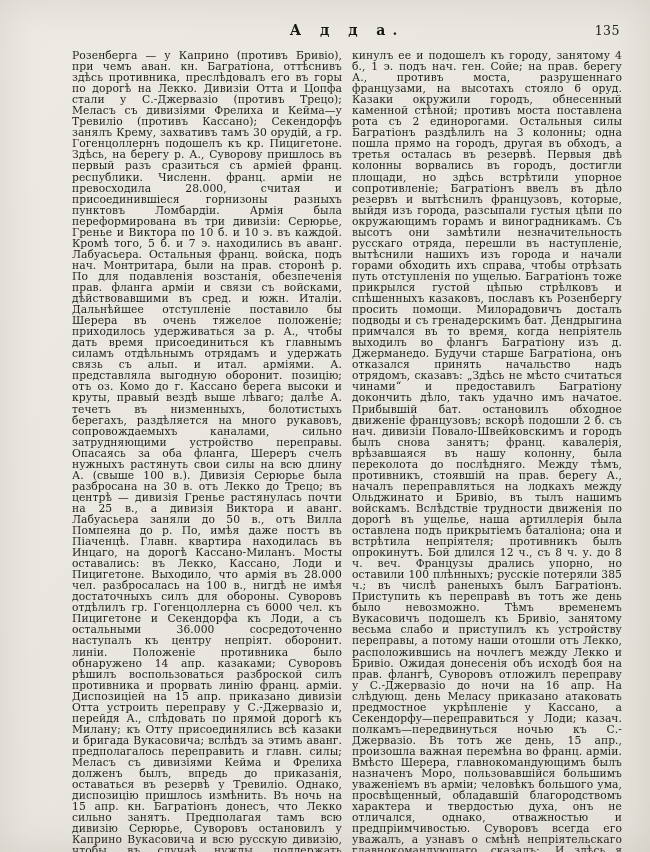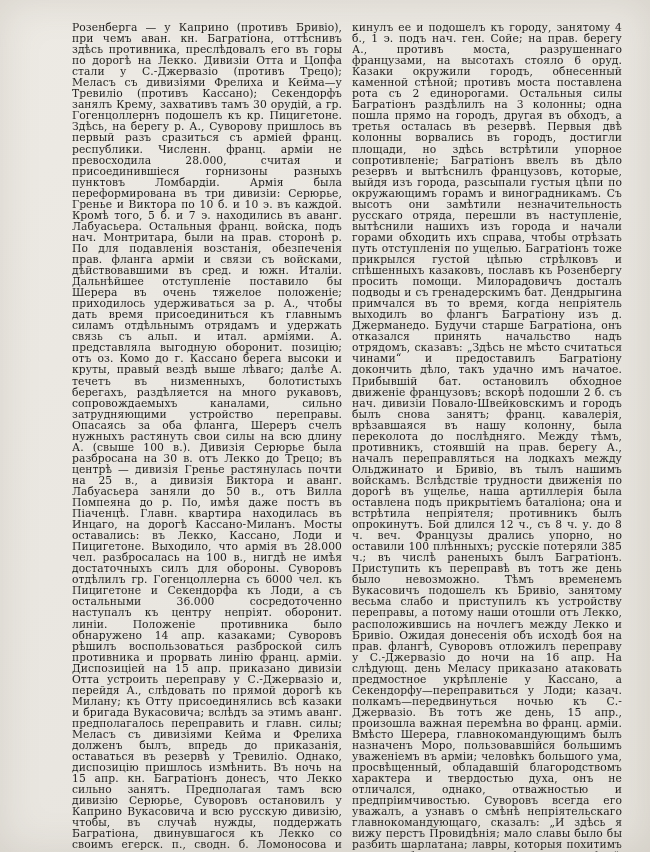--- a/index.html
+++ b/index.html
@@ -69,17 +69,21 @@
     position: absolute;
     inset: 0;
     pointer-events: none;
     box-shadow: inset 0 0 40px rgba(120,110,95,0.18);
   }
 </style>
 </head>
 <body>
 
 <div class="page">
+  <div class="header">
+    <div class="title">А д д а.</div>
+    <div class="page-num">135</div>
+  </div>
   <div class="columns">
     <div class="col">Розенберга — у Каприно (противъ Бривіо), при чемъ аван. кн. Багратіона, оттѣснивъ здѣсь противника, преслѣдовалъ его въ горы по дорогѣ на Лекко. Дивизіи Отта и Цопфа стали у С.-Джервазіо (противъ Трецо); Меласъ съ дивизіями Фрелиха и Кейма—у Тревиліо (противъ Кассано); Секендорфъ занялъ Крему, захвативъ тамъ 30 орудій, а гр. Гогенцоллернъ подошелъ къ кр. Пицигетоне. Здѣсь, на берегу р. А., Суворову пришлось въ первый разъ сразиться съ арміей франц. республики. Численн. франц. арміи не превосходила 28.000, считая и присоединившіеся горнизоны разныхъ пунктовъ Ломбардіи. Армія была переформирована въ три дивизіи: Серюрье, Гренье и Виктора по 10 б. и 10 э. въ каждой. Кромѣ того, 5 б. и 7 э. находились въ аванг. Лабуасьера. Остальныя франц. войска, подъ нач. Монтритара, были на прав. сторонѣ р. По для подавленія возстанія, обезпеченія прав. фланга арміи и связи съ войсками, дѣйствовавшими въ сред. и южн. Италіи. Дальнѣйшее отступленіе поставило бы Шерера въ очень тяжелое положеніе; приходилось удерживаться за р. А., чтобы дать время присоединиться къ главнымъ силамъ отдѣльнымъ отрядамъ и удержать связь съ альп. и итал. арміями. А. представляла выгодную оборонит. позицію; отъ оз. Комо до г. Кассано берега высоки и круты, правый вездѣ выше лѣваго; далѣе А. течетъ въ низменныхъ, болотистыхъ берегахъ, раздѣляется на много рукавовъ, сопровождаемыхъ каналами, сильно затрудняющими устройство переправы. Опасаясь за оба фланга, Шереръ счелъ нужныхъ растянуть свои силы на всю длину А. (свыше 100 в.). Дивизія Серюрье была разбросана на 30 в. отъ Лекко до Трецо; въ центрѣ — дивизія Гренье растянулась почти на 25 в., а дивизія Виктора и аванг. Лабуасьера заняли до 50 в., отъ Вилла Помпеяна до р. По, имѣя даже постъ въ Піаченцѣ. Главн. квартира находилась въ Инцаго, на дорогѣ Кассано-Миланъ. Мосты оставались: въ Лекко, Кассано, Лоди и Пицигетоне. Выходило, что армія въ 28.000 чел. разбросалась на 100 в., нигдѣ не имѣя достаточныхъ силъ для обороны. Суворовъ отдѣлилъ гр. Гогенцоллерна съ 6000 чел. къ Пицигетоне и Секендорфа къ Лоди, а съ остальными 36.000 сосредоточенно наступалъ къ центру непріят. оборонит. линіи. Положеніе противника было обнаружено 14 апр. казаками; Суворовъ рѣшилъ воспользоваться разброской силъ противника и прорвать линію франц. арміи. Диспозиціей на 15 апр. приказано дивизіи Отта устроить переправу у С.-Джервазіо и, перейдя А., слѣдовать по прямой дорогѣ къ Милану; къ Отту присоединялись всѣ казаки и бригада Вукасовича; вслѣдъ за этимъ аванг. предполагалось переправить и главн. силы; Меласъ съ дивизіями Кейма и Фрелиха долженъ былъ, впредь до приказанія, оставаться въ резервѣ у Тревиліо. Однако, диспозицію пришлось измѣнить. Въ ночь на 15 апр. кн. Багратіонъ донесъ, что Лекко сильно занятъ. Предполагая тамъ всю дивизію Серюрье, Суворовъ остановилъ у Каприно Вукасовича и всю русскую дивизію, чтобы, въ случаѣ нужды, поддержать Багратіона, двинувшагося къ Лекко со своимъ егерск. п., сводн. б. Ломоносова и казач. пп.: Денисова, Молчанова и Грекова. 15 апр. Багратіонъ, слѣдуя горнымъ ущельемъ, въ 8 ч. у. встрѣтилъ вер. за двѣ отъ Лекко небольшую передовую часть противника, опро-</div>
     <div class="col">кинулъ ее и подошелъ къ городу, занятому 4 б., 1 э. подъ нач. ген. Сойе; на прав. берегу А., противъ моста, разрушеннаго французами, на высотахъ стояло 6 оруд. Казаки окружили городъ, обнесенный каменной стѣной; противъ моста поставлена рота съ 2 единорогами. Остальныя силы Багратіонъ раздѣлилъ на 3 колонны; одна пошла прямо на городъ, другая въ обходъ, а третья осталась въ резервѣ. Первыя двѣ колонны ворвались въ городъ, достигли площади, но здѣсь встрѣтили упорное сопротивленіе; Багратіонъ ввелъ въ дѣло резервъ и вытѣснилъ французовъ, которые, выйдя изъ города, разсыпали густыя цѣпи по окружающимъ горамъ и виноградникамъ. Съ высотъ они замѣтили незначительность русскаго отряда, перешли въ наступленіе, вытѣснили нашихъ изъ города и начали горами обходить ихъ справа, чтобы отрѣзать путь отступленія по ущелью. Багратіонъ тоже прикрылся густой цѣпью стрѣлковъ и спѣшенныхъ казаковъ, пославъ къ Розенбергу просить помощи. Милорадовичъ досталъ подводы и съ гренадерскимъ бат. Дендрыгина примчался въ то время, когда непріятель выходилъ во флангъ Багратіону изъ д. Джерманедо. Будучи старше Багратіона, онъ отказался принять начальство надъ отрядомъ, сказавъ: „Здѣсь не мѣсто считаться чинами“ и предоставилъ Багратіону докончить дѣло, такъ удачно имъ начатое. Прибывшій бат. остановилъ обходное движеніе французовъ; вскорѣ подошли 2 б. съ нач. дивизіи Повало-Швейковскимъ и городъ былъ снова занятъ; франц. кавалерія, врѣзавшаяся въ нашу колонну, была переколота до послѣдняго. Между тѣмъ, противникъ, стоявшій на прав. берегу А., началъ переправляться на лодкахъ между Ольджинато и Бривіо, въ тылъ нашимъ войскамъ. Вслѣдствіе трудности движенія по дорогѣ въ ущелье, наша артиллерія была оставлена подъ прикрытіемъ баталіона; она и встрѣтила непріятеля; противникъ былъ опрокинутъ. Бой длился 12 ч., съ 8 ч. у. до 8 ч. веч. Французы дрались упорно, но оставили 100 плѣнныхъ; русскіе потеряли 385 ч.; въ числѣ раненыхъ былъ Багратіонъ. Приступить къ переправѣ въ тотъ же день было невозможно. Тѣмъ временемъ Вукасовичъ подошелъ къ Бривіо, занятому весьма слабо и приступилъ къ устройству переправы, а потому наши отошли отъ Лекко, расположившись на ночлегъ между Лекко и Бривіо. Ожидая донесенія объ исходѣ боя на прав. флангѣ, Суворовъ отложилъ переправу у С.-Джервазіо до ночи на 16 апр. На слѣдующ. день Меласу приказано атаковать предмостное укрѣпленіе у Кассано, а Секендорфу—переправиться у Лоди; казач. полкамъ—передвинуться ночью къ С.-Джервазіо. Въ тотъ же день, 15 апр., произошла важная перемѣна во франц. арміи. Вмѣсто Шерера, главнокомандующимъ былъ назначенъ Моро, пользовавшійся большимъ уваженіемъ въ арміи; человѣкъ большого ума, просвѣщенный, обладавшій благородствомъ характера и твердостью духа, онъ не отличался, однако, отважностью и предпріимчивостью. Суворовъ всегда его уважалъ, а узнавъ о смѣнѣ непріятельскаго главнокомандующаго, сказалъ: „И здѣсь я вижу перстъ Провидѣнія; мало славы было бы разбить шарлатана; лавры, которыя похитимъ у Моро, будутъ лучше цвѣсти и зеленѣть“. Моро не могъ уже исправить ошибокъ своего пред-</div>
   </div>
 </div>
 
 </body></html>

